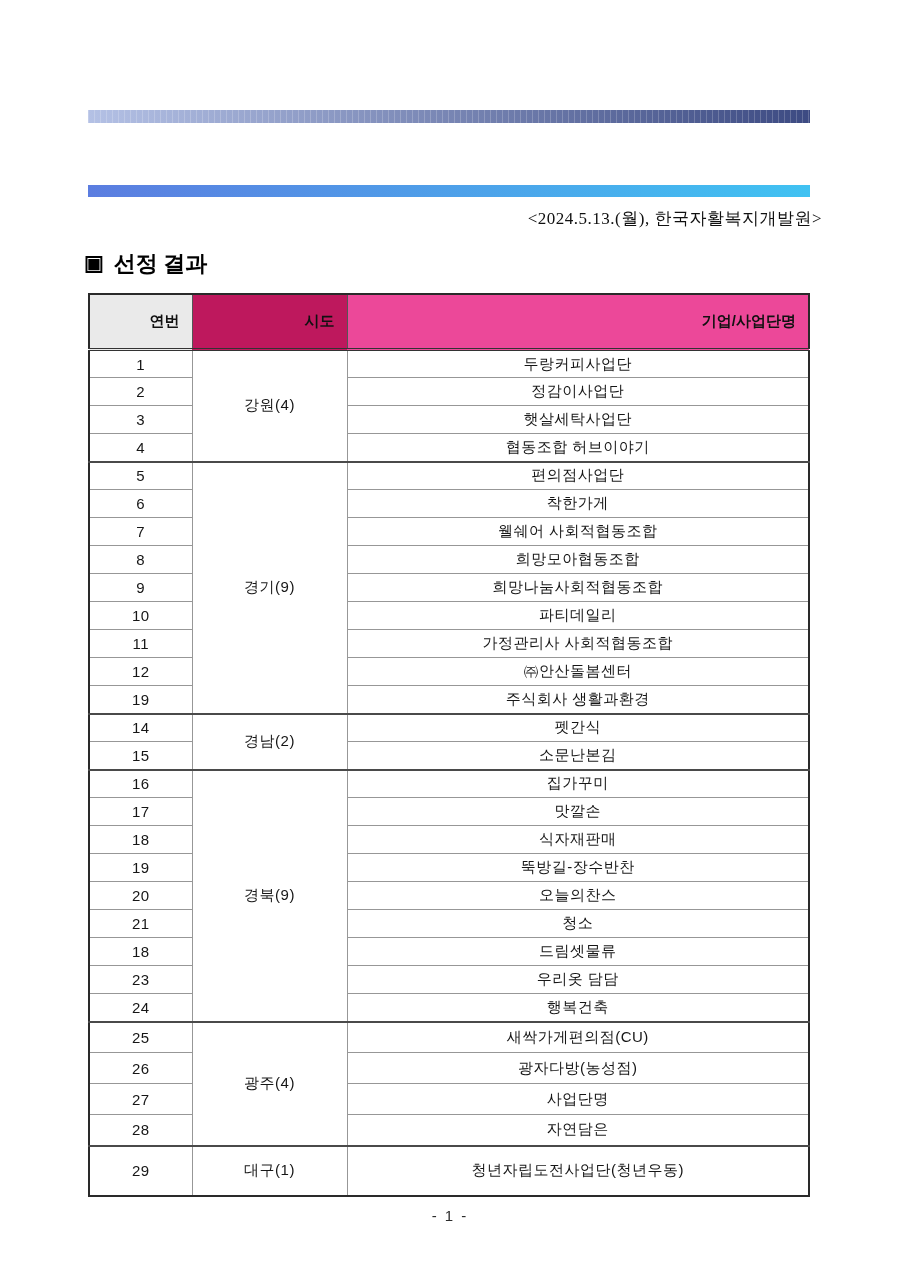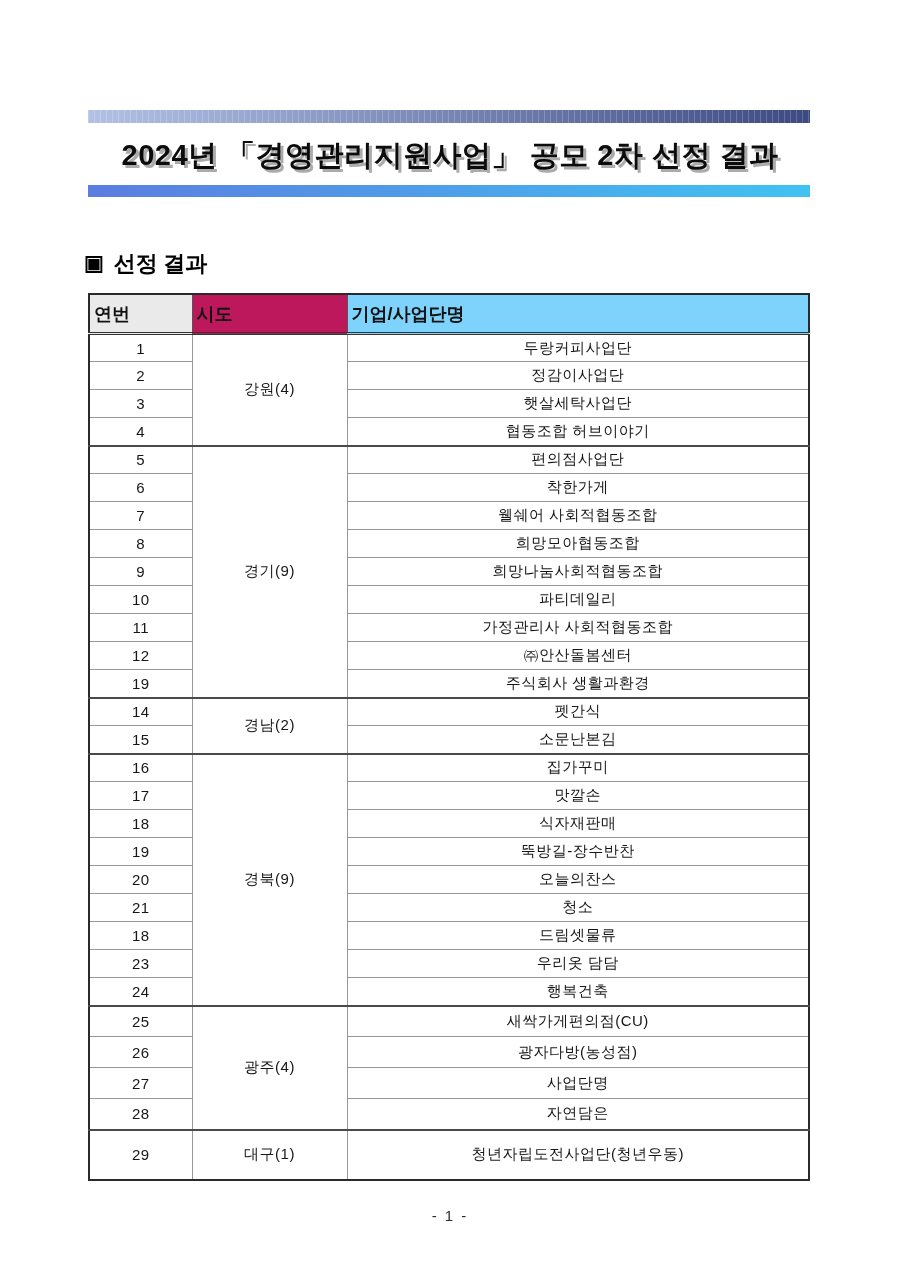--- a/index.html
+++ b/index.html
@@ -45,22 +45,22 @@
     border:2px solid #2a2a2a;
   }
   table.results col.c1 { width:103px; }
   table.results col.c2 { width:155px; }
   table.results col.c3 { width:462px; }
   table.results th {
     height:29px;
     border:1px solid #555;
     border-top:2px solid #2a2a2a;
     border-bottom:3px double #333;
-    font-size:18px; font-weight:bold; color:#111;
-    text-align:left; padding:4px;
+    font-size:15px; font-weight:bold; color:#111;
+    text-align:right; padding:12px;
   }
   table.results td {
     border:1px solid #979797;
     font-size:15px; color:#161616;
     text-align:center; vertical-align:middle;
     padding:0; letter-spacing:0.5px;
   }
   table.results tbody tr { height:28px; }
   table.results tbody tr.g4 { height:31px; }
   table.results tbody tr.g5 { height:50px; }
@@ -71,42 +71,42 @@
     text-align:center; font-size:15px; color:#2c2c2c; letter-spacing:2px;
   }
 </style>
 </head>
 <body>
 
 <div class="page">
 
   <div class="bar bar-top" style="background: repeating-linear-gradient(90deg, rgba(255, 255, 255, 0.2) 0px, rgba(255, 255, 255, 0.2) 1px, rgba(255, 255, 255, 0) 1px, rgba(255, 255, 255, 0) 6px), linear-gradient(90deg, rgb(180, 193, 229), rgb(60, 74, 130));"></div>
 
-  <div class="doc-title">2024년 「경영관리지원사업」 공모 2차 선정 결과</div>
 
   <div class="bar bar-bottom" style="background: linear-gradient(90deg, rgb(91, 125, 224), rgb(64, 194, 242));"></div>
 
+  <div class="dateline">&lt;2024.5.13.(월), 한국자활복지개발원&gt;</div>
 
   <div class="section-heading">
     <span class="marker">▣</span>
     <span>선정 결과</span>
   </div>
 
   <div class="table-wrap">
     <table class="results">
       <colgroup>
         <col class="c1">
           <col class="c2">
           <col class="c3">
       </colgroup>
       <thead>
         <tr>
           <th style="background: rgb(234, 234, 234);">연번</th>
           <th style="background: #be185d;">시도</th>
-          <th style="background: #7dd3fc;">기업/사업단명</th>
+          <th style="background: #ec4899;">기업/사업단명</th>
         </tr>
       </thead>
       <tbody>
           <tr class="g0 group-start">
             <td>1</td>
             <td rowspan="4">강원(4)</td>
             <td>두랑커피사업단</td>
           </tr>
           <tr class="g0">
             <td>2</td>

